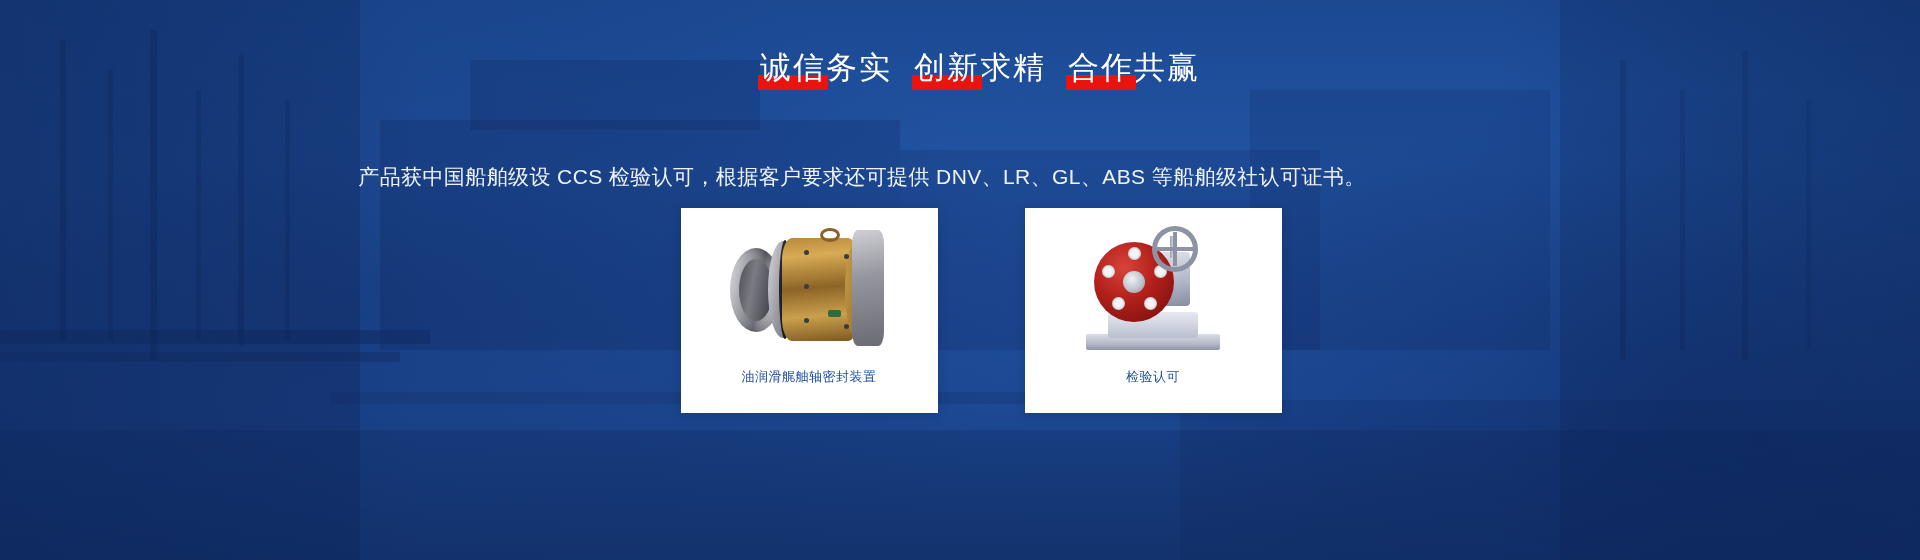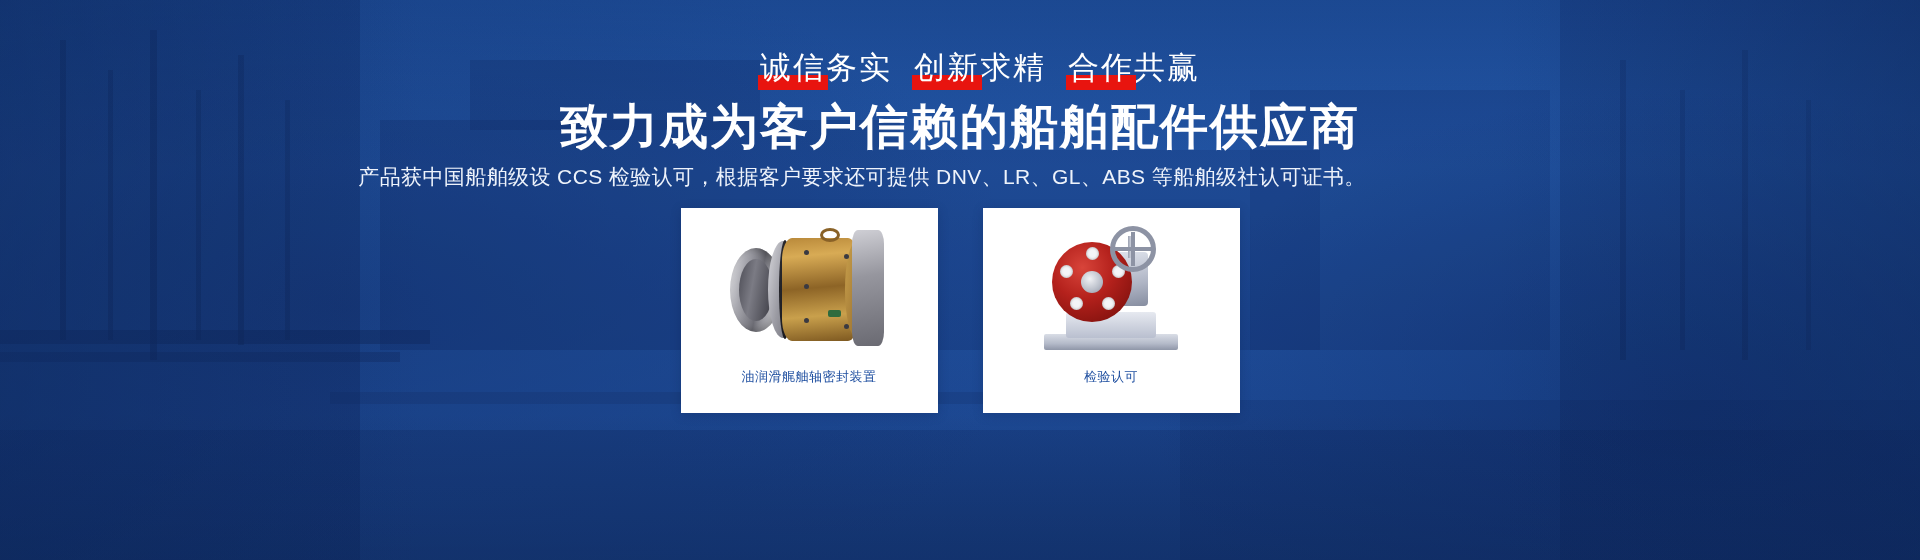--- a/index.html
+++ b/index.html
@@ -70,20 +70,21 @@
     position:absolute; top:208px; left:0; width:1920px;
     display:flex; justify-content:center; gap:45px;
   }
   .card {
     width:257px; height:205px;
     background:#ffffff; border-radius:0;
     box-shadow:0 2px 10px rgba(8,28,70,.22);
     display:flex; flex-direction:column;
     align-items:center; justify-content:flex-start;
     overflow:hidden;
+    margin-left:42px;
   }
   .card-figure {
     width:100%; height:160px;
     display:flex; align-items:center; justify-content:center;
     position:relative; overflow:hidden;
   }
   .card-caption {
     font-size:13px; line-height:18px; letter-spacing:.5px;
     color:#1f4fa0; text-align:center;
     padding-bottom:14px;
@@ -266,21 +267,20 @@
   </div>
 
   <div class="vignette"></div>
 
   <div class="content">
 
     <div class="tagline">
       <span class="seg"><span class="mark">诚信</span><span>务实</span></span><span class="seg"><span class="mark">创新</span><span>求精</span></span><span class="seg"><span class="mark">合作</span><span>共赢</span></span>
     </div>
 
-    <div class="headline">致力成为客户信赖的船舶配件供应商</div>
 
     <div class="subtitle">产品获中国船舶级设 CCS 检验认可，根据客户要求还可提供 DNV、LR、GL、ABS 等船舶级社认可证书。</div>
 
     <div class="cards">
 
       <div class="card">
         <div class="card-figure">
           <div class="art seal">
             <div class="ring-a"></div>
             <div class="ring-a2"></div>

